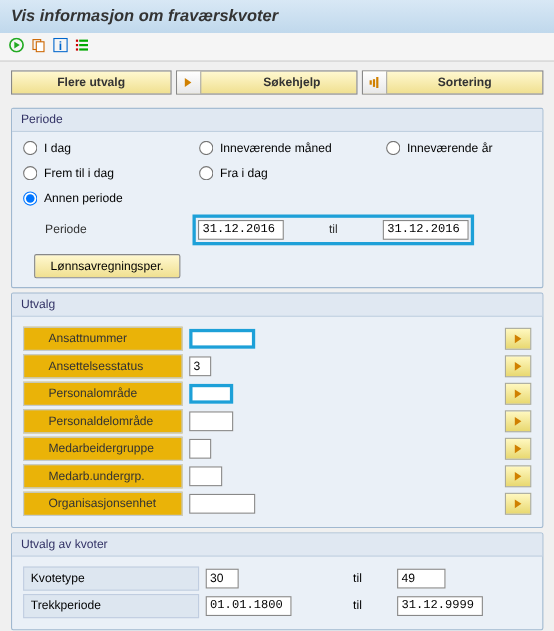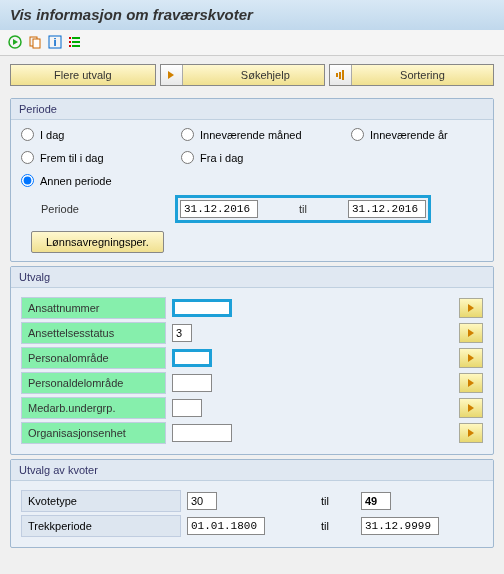--- a/index.html
+++ b/index.html
@@ -4,37 +4,37 @@
 <style>
   * { box-sizing: border-box; margin: 0; padding: 0; font-family: Arial, sans-serif; font-size: 11px; }
   body { background: #f0f0f0; width: 504px; }
   .header { background: linear-gradient(#d8e8f5, #c0d8ec); padding: 6px 10px; height: 30px; }
   .header h1 { font-size: 15px; font-style: italic; font-weight: bold; color: #333; }
   .toolbar { background: #f5f5f5; padding: 4px 8px; height: 26px; display: flex; gap: 6px; align-items: center; border-bottom: 1px solid #ccc; }
   .toolbar svg { width: 14px; height: 14px; }
   .btnrow { padding: 8px 10px; display: flex; gap: 4px; }
   .wbtn { display: flex; align-items: center; height: 22px; border: 1px solid #888; background: linear-gradient(#fff8d0, #f0e090); cursor: pointer; }
   .wbtn .ic { width: 22px; height: 20px; display: flex; align-items: center; justify-content: center; background: linear-gradient(#fff,#e8e8e8); border-right: 1px solid #aaa; }
-  .wbtn .lbl { padding: 0 30px; text-align: center; flex: 1; color: #333; }
+  .wbtn .lbl { padding: 0 30px; text-align: center; flex: 1; color: #333; font-weight: bold; }
   .w1 { width: 150px; } .w2 { width: 170px; gap: 24px; } .w3 { width: 170px; }
   .w1 .lbl { padding: 0 30px; }
   .panel { margin: 4px 10px; border: 1px solid #a0b8d0; border-radius: 2px; background: #eaf0f7; }
   .panel-title { padding: 4px 8px; color: #336; background: #e0e8f2; border-bottom: 1px solid #c0d0e0; }
   .panel-body { padding: 8px 10px; }
   .radio-grid { display: grid; grid-template-columns: 160px 170px 150px; row-gap: 10px; }
   .radio-item { display: flex; align-items: center; gap: 6px; }
   .radio-item input { width: 13px; height: 13px; }
   .period-row { display: flex; align-items: center; gap: 8px; margin-top: 8px; }
   .period-row .plabel { width: 146px; padding-left: 20px; color: #333; }
   .box-hl { border: 3px solid #1da0d8; padding: 2px; display: flex; align-items: center; gap: 20px; }
   .txtin { height: 18px; border: 1px solid #888; background: #fff; padding: 1px 3px; font-family: 'Courier New', monospace; font-size: 11px; width: 78px; }
   .til { color: #333; width: 50px; text-align: center; }
   .ybtn { margin-top: 8px; margin-left: 10px; display: inline-block; padding: 4px 14px; background: linear-gradient(#fff8d0, #f0e090); border: 1px solid #888; cursor: pointer; border-radius: 2px; }
   .sel-row { display: flex; align-items: center; height: 24px; margin-bottom: 1px; }
-  .sel-row .slabel { width: 145px; padding: 3px 6px; background: #86efac; border: 1px solid #c0cde0; color: #333; height: 22px; display: flex; align-items: center; }
+  .sel-row .slabel { width: 145px; padding: 3px 22px; background: #eab308; border: 1px solid #c0cde0; color: #333; height: 22px; display: flex; align-items: center; }
   .sel-row .scell { width: 120px; padding-left: 6px; display: flex; align-items: center; }
   .sel-row .sbtn { margin-left: auto; width: 24px; height: 20px; background: linear-gradient(#fff8c0,#e8d870); border: 1px solid #aa9; display: flex; align-items: center; justify-content: center; cursor: pointer; }
   .small-in { width: 60px; height: 18px; border: 1px solid #888; background: #fff; padding: 1px 3px; font-size: 11px; }
   .tiny-in { width: 20px; height: 18px; border: 1px solid #888; background: #fff; padding: 1px 3px; font-size: 11px; }
   .hl-in { border: 3px solid #1da0d8 !important; }
   .kv-row { display: flex; align-items: center; height: 24px; margin-bottom: 1px; }
   .kv-row .slabel { width: 160px; padding: 3px 6px; background: #dde6f0; border: 1px solid #c0cde0; height: 22px; display: flex; align-items: center; }
   .kv-row .c1 { width: 120px; padding-left: 6px; }
   .kv-row .ctil { width: 60px; text-align: left; padding-left: 20px; }
   .kv-row .c2 { width: 90px; }
@@ -169,20 +169,29 @@
     <div class="sel-row">
       <div class="slabel">Personaldelområde</div>
       <div class="scell">
           <input class="small-in" style="width: 40px;" value="">
         </div>
       <div class="sbtn">
           <span class="arrow-r"></span>
         </div>
     </div>
     <div class="sel-row">
+      <div class="slabel">Medarbeidergruppe</div>
+      <div class="scell">
+          <input class="tiny-in" value="" style="">
+        </div>
+      <div class="sbtn">
+          <span class="arrow-r"></span>
+        </div>
+    </div>
+    <div class="sel-row">
       <div class="slabel">Medarb.undergrp.</div>
       <div class="scell">
           <input class="small-in" style="width: 30px;" value="">
         </div>
       <div class="sbtn">
           <span class="arrow-r"></span>
         </div>
     </div>
     <div class="sel-row">
       <div class="slabel">Organisasjonsenhet</div>
@@ -196,21 +205,21 @@
   </div>
 </div>
 
 <div class="panel">
   <div class="panel-title">Utvalg av kvoter</div>
   <div class="panel-body">
     <div class="kv-row">
       <div class="slabel">Kvotetype</div>
       <div class="c1"><input class="small-in" style="width: 30px;" value="30"></div>
       <div class="ctil">til</div>
-      <div class="c2"><input class="small-in" style="width: 30px; font-weight: bold;" value="49"></div>
+      <div class="c2"><input class="small-in" style="width: 44px;" value="49"></div>
     </div>
     <div class="kv-row">
       <div class="slabel">Trekkperiode</div>
       <div class="c1"><input class="txtin" value="01.01.1800" style=""></div>
       <div class="ctil">til</div>
       <div class="c2"><input class="txtin" value="31.12.9999" style=""></div>
     </div>
 
   </div>
 </div>

